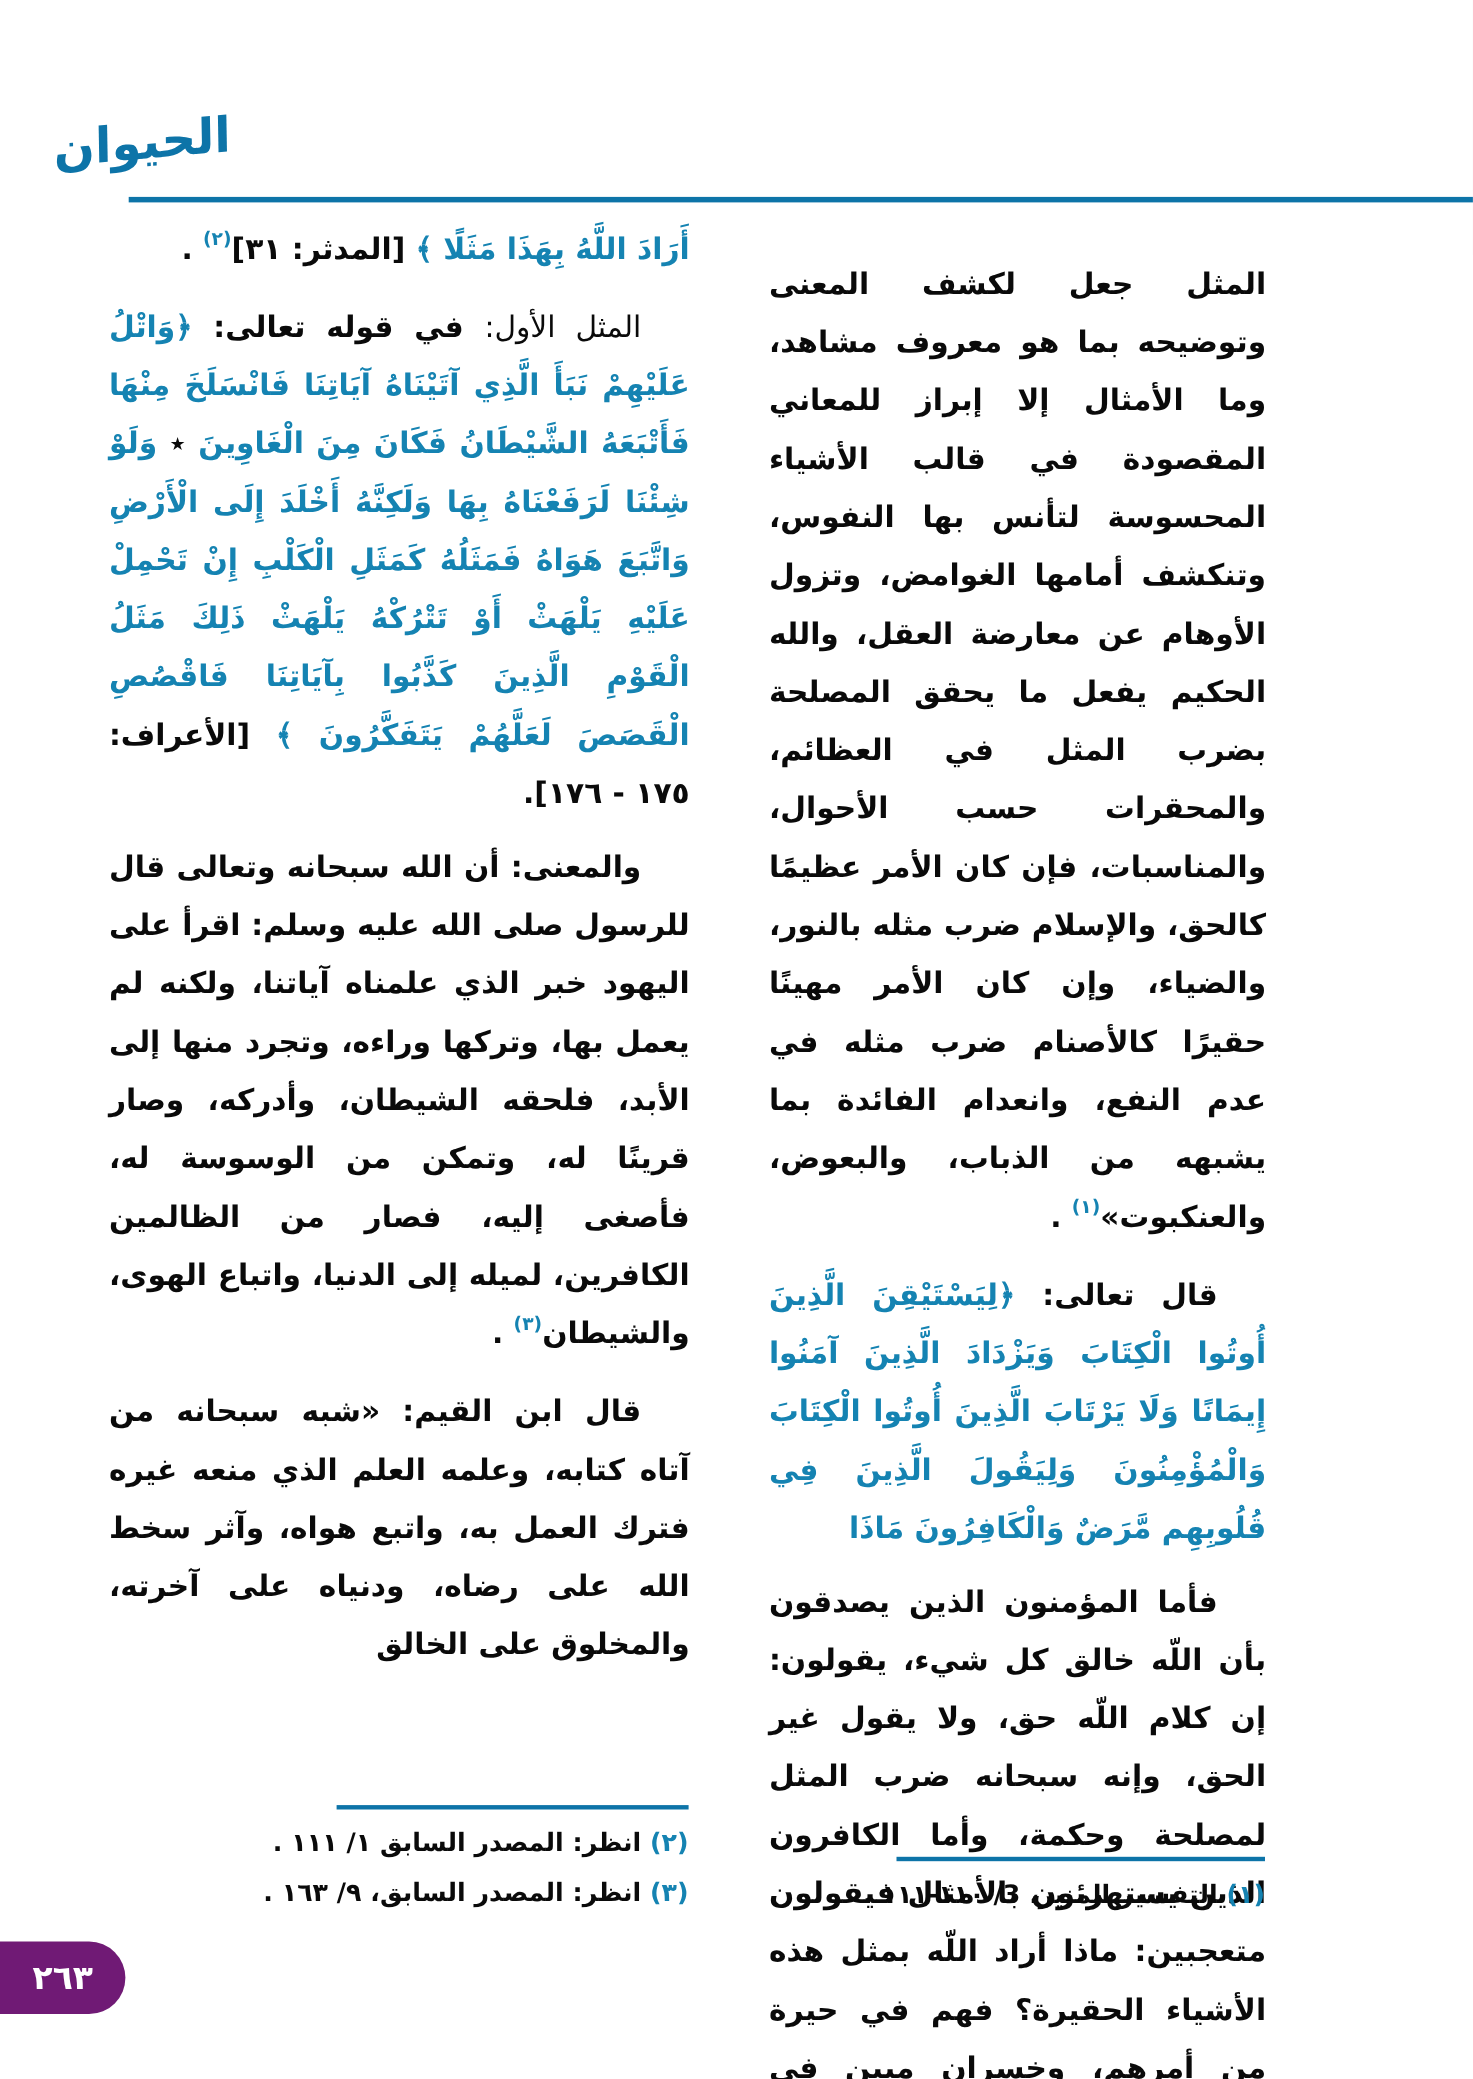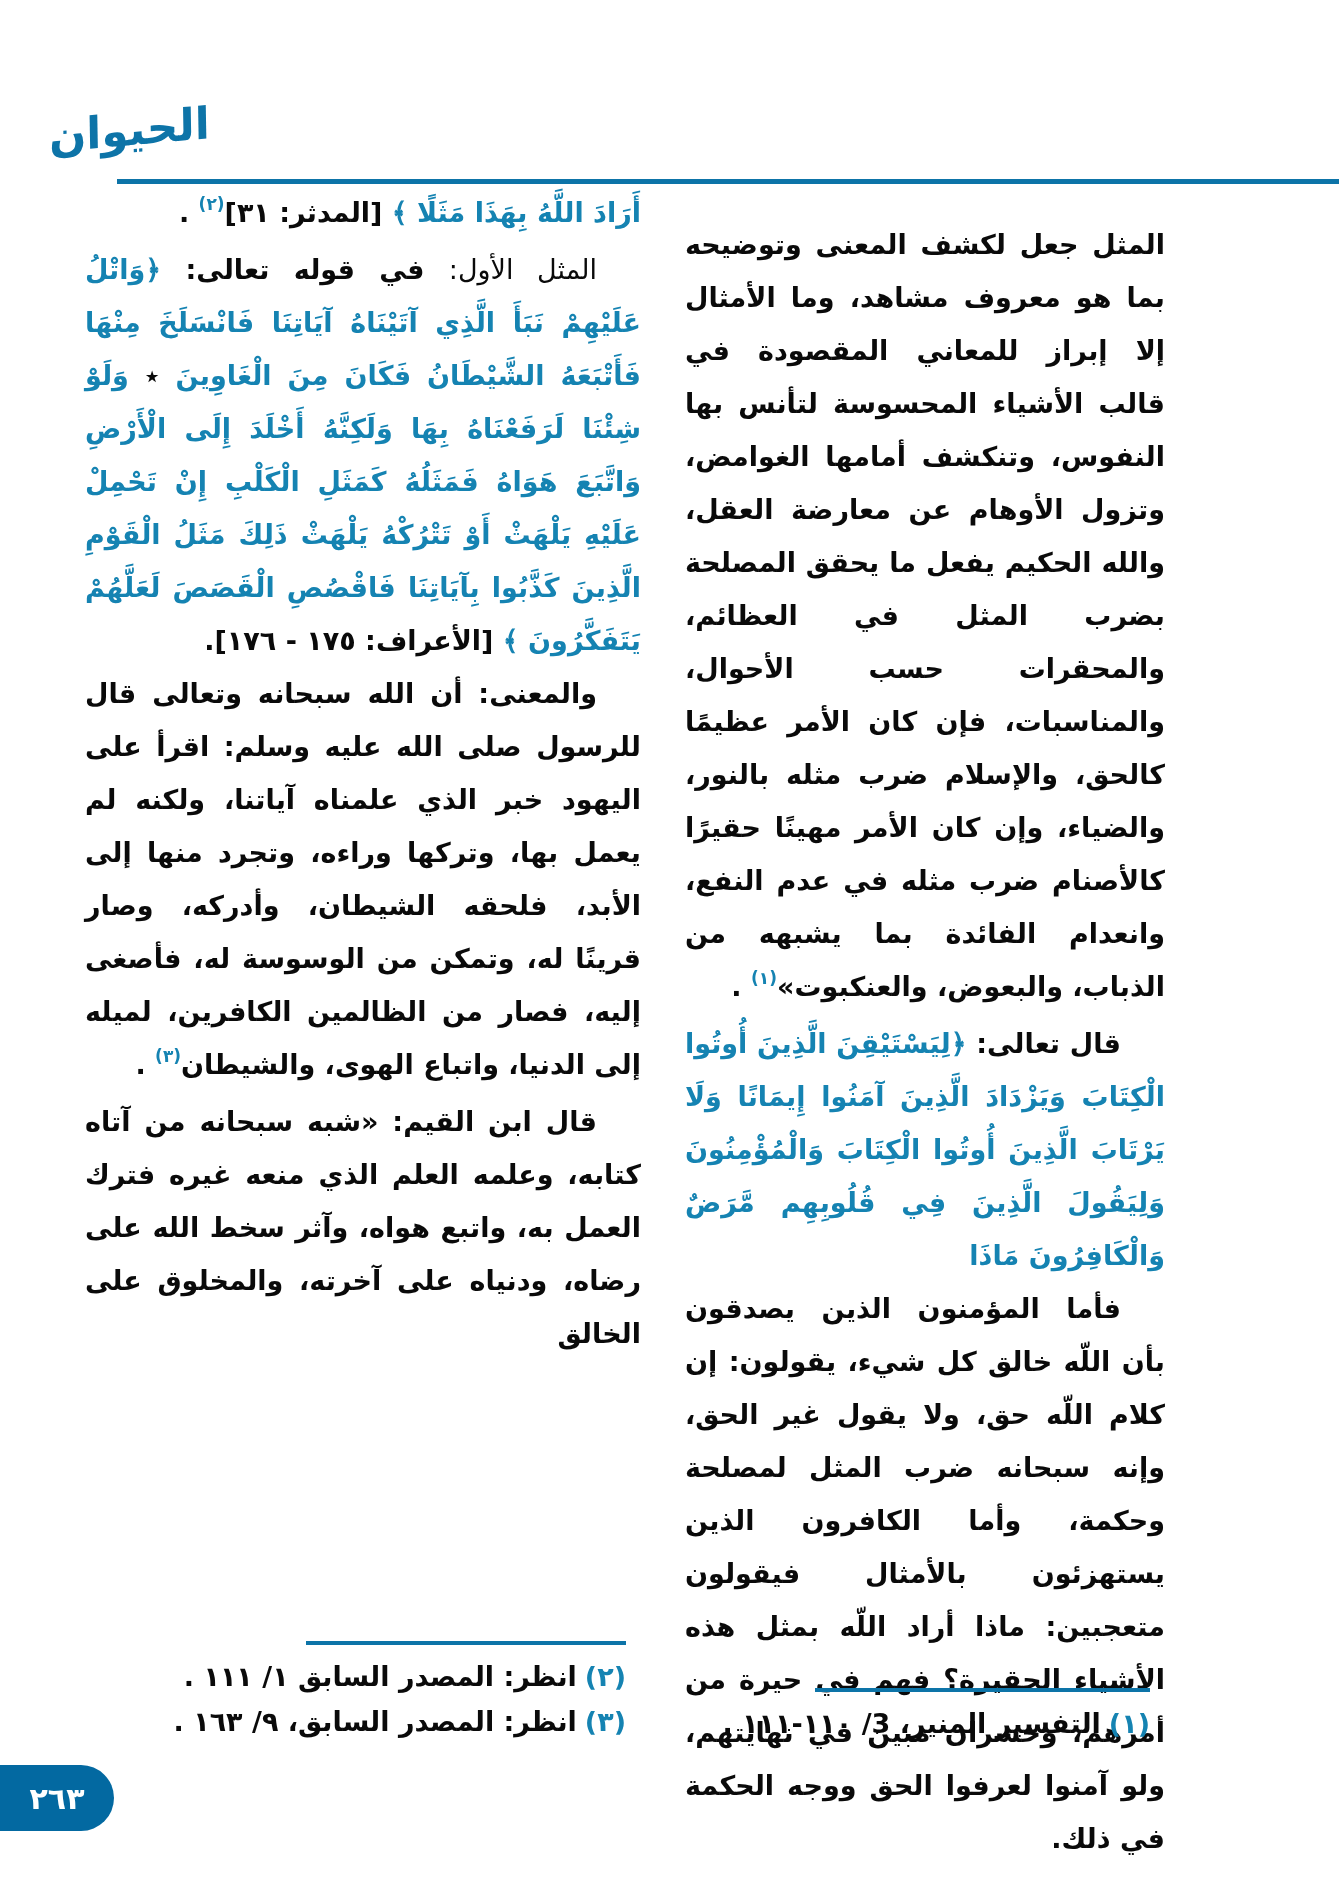--- a/index.html
+++ b/index.html
@@ -13,40 +13,40 @@
     position:absolute;top:104px;left:100px;width:110px;
     color:#0d74a8;font-size:44px;font-weight:700;
     transform:rotate(-5deg) skewX(-4deg);letter-spacing:-2px;
     text-align:center;line-height:1.1;
   }
   .header-rule{position:absolute;top:179px;left:117px;right:0;height:5px;background:#0d74a8;}
   
   .col{position:absolute;text-align:justify;font-weight:700;color:#0a0a0a;font-size:27px;line-height:53px;}
   .col-first{top:218px;left:685px;width:480px;}
   .col-second{top:186px;left:85px;width:556px;}
-  .para{margin:0;}
+  .para{margin:14px;}
   .para.indent{text-indent:44px;}
   .seg-quran{color:#1583b2;}
   .seg-ref{color:#0a0a0a;}
   .seg-bold{font-weight:400;}
   .seg-star{color:#0a0a0a;}
   .seg-marker{color:#1583b2;font-size:17px;position:relative;top:-12px;font-weight:700;}
   
-  .fnblock{position:absolute;font-size:27px;line-height:45px;font-weight:700;color:#0a0a0a;}
+  .fnblock{position:absolute;font-size:23px;line-height:45px;font-weight:700;color:#0a0a0a;}
   .fn-first{top:1688px;left:700px;width:450px;}
   .fn-second{top:1641px;left:288px;width:338px;}
   .fn-rule{height:4px;background:#0d74a8;margin:0 0 9px auto;}
   .fn-first .fn-rule{width:335px;}
   .fn-second .fn-rule{width:320px;}
   .fn-item{white-space:nowrap;}
   .fn-item .fn-marker-inline{color:#1583b2;margin-left:8px;}
   
   .page-tab{
     position:absolute;top:1765px;left:0;width:114px;height:66px;
-    background:#0369a1;border-radius:0 33px 33px 0;
+    background:#701a75;border-radius:0 33px 33px 0;
     display:flex;align-items:center;justify-content:center;
   }
   .page-tab span{color:#ffffff;font-size:30px;font-weight:700;}
   .website{
     position:absolute;top:1779px;left:153px;width:300px;
     direction:ltr;text-align:left;color:#0d74a8;font-size:29px;font-weight:700;
     letter-spacing:0.5px;
   }
 </style>
 </head>

